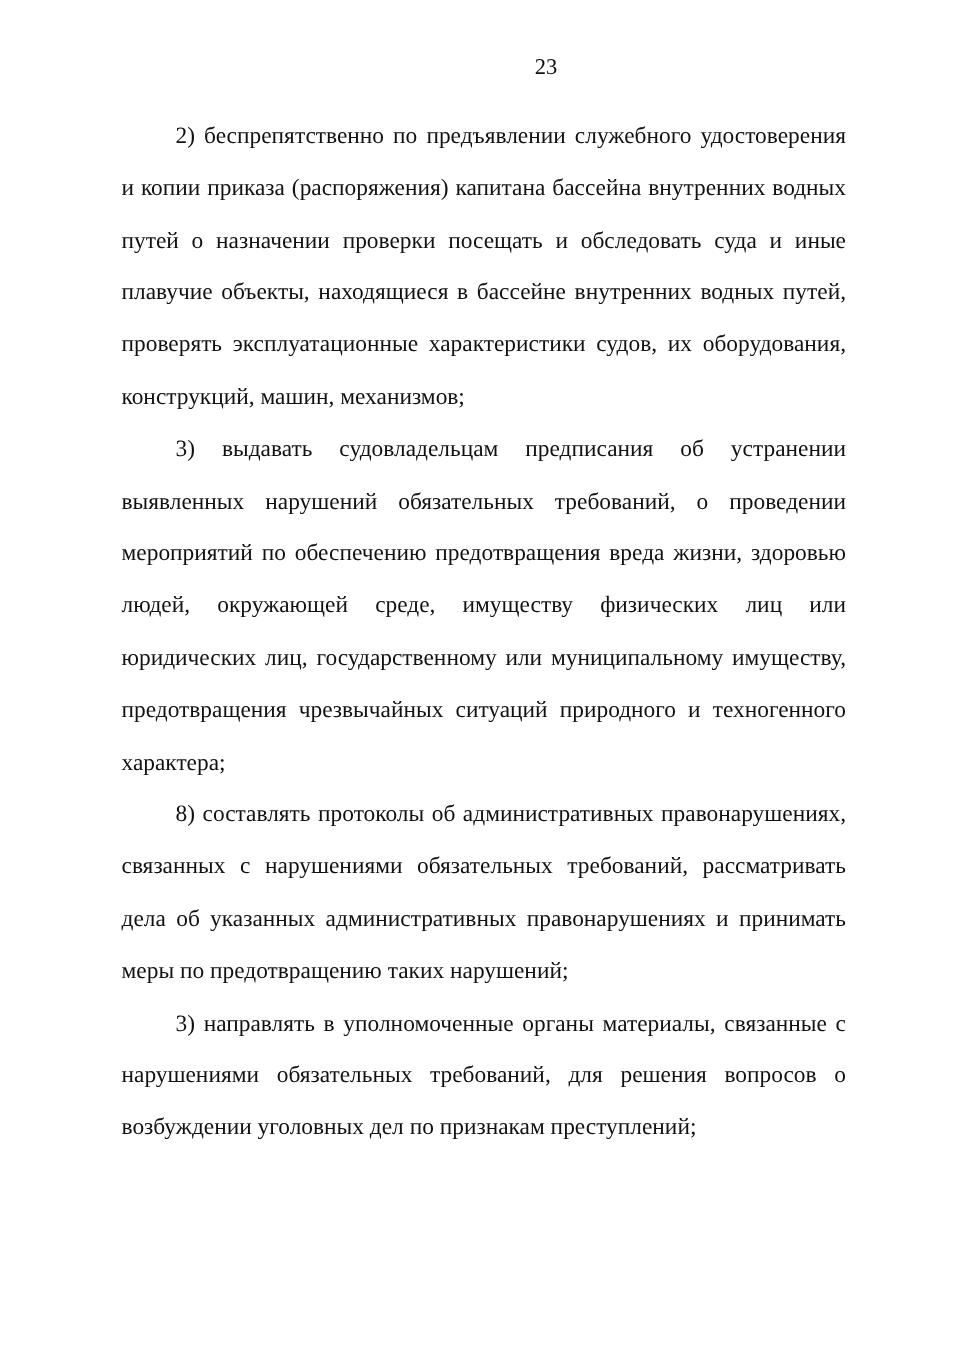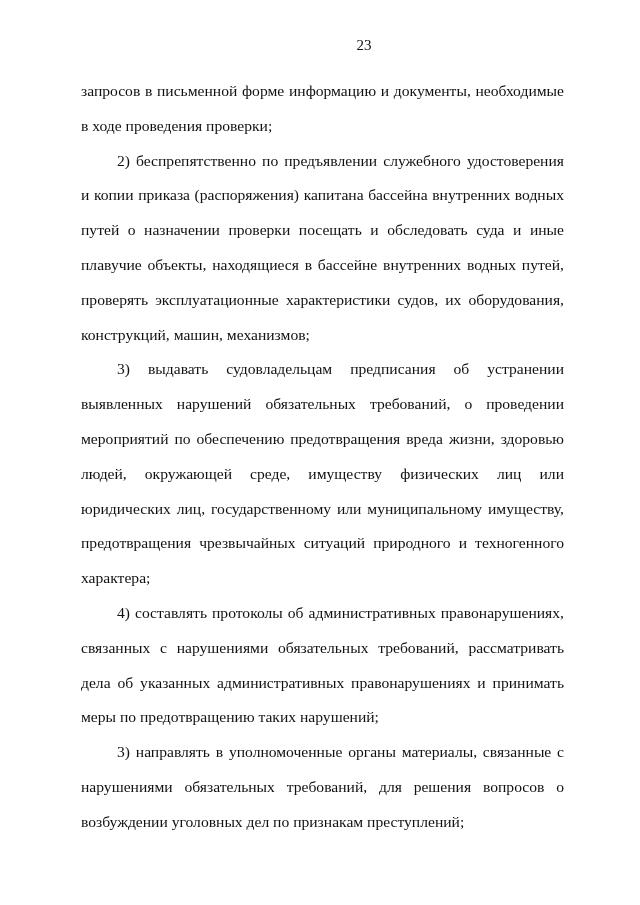--- a/index.html
+++ b/index.html
@@ -21,19 +21,18 @@
     margin: 0; text-align: justify; text-align-last: left;
   }
   .para.indent { text-indent: 36px; font-family: Liberation Serif, serif; }
 </style>
 </head>
 <body>
 
 <div class="page">
   <div class="page-number">23</div>
   <div class="body-text">
-    <p class="para">запросов в письменной форме информацию и документы, необходимые в ходе проведения проверки;</p>
     <p class="para indent">2) беспрепятственно по предъявлении служебного удостоверения и копии приказа (распоряжения) капитана бассейна внутренних водных путей о назначении проверки посещать и обследовать суда и иные плавучие объекты, находящиеся в бассейне внутренних водных путей, проверять эксплуатационные характеристики судов, их оборудования, конструкций, машин, механизмов;</p>
     <p class="para indent">3) выдавать судовладельцам предписания об устранении выявленных нарушений обязательных требований, о проведении мероприятий по обеспечению предотвращения вреда жизни, здоровью людей, окружающей среде, имуществу физических лиц или юридических лиц, государственному или муниципальному имуществу, предотвращения чрезвычайных ситуаций природного и техногенного характера;</p>
-    <p class="para indent">4) составлять протоколы об административных правонарушениях, связанных с нарушениями обязательных требований, рассматривать дела об указанных административных правонарушениях и принимать меры по предотвращению таких нарушений;</p>
+    <p class="para indent">8) составлять протоколы об административных правонарушениях, связанных с нарушениями обязательных требований, рассматривать дела об указанных административных правонарушениях и принимать меры по предотвращению таких нарушений;</p>
     <p class="para indent">3) направлять в уполномоченные органы материалы, связанные с нарушениями обязательных требований, для решения вопросов о возбуждении уголовных дел по признакам преступлений;</p>
   </div>
 </div>
 
 </body></html>

